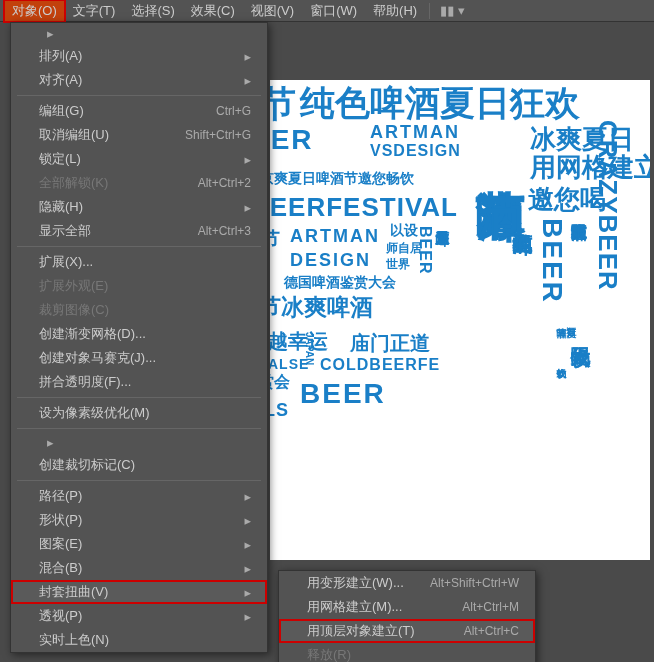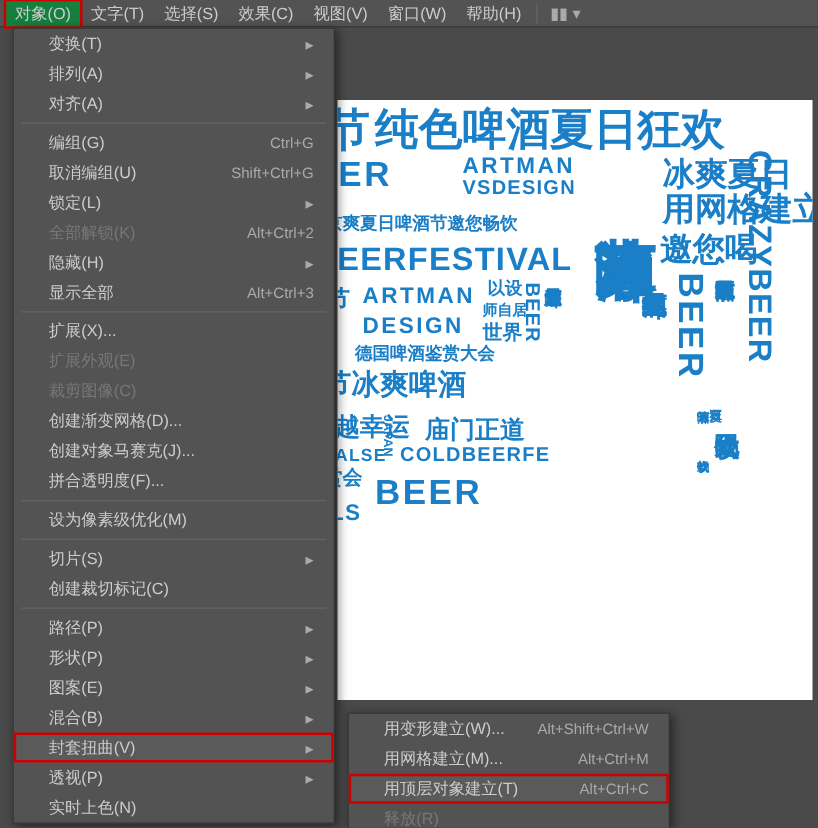--- a/index.html
+++ b/index.html
@@ -1,19 +1,19 @@
 <!DOCTYPE html>
 <html><head>
 <meta charset="utf-8">
 <style>
 * { margin: 0; padding: 0; box-sizing: border-box; }
 body { width: 654px; height: 662px; background: #4a4a4a; font-family: "Microsoft YaHei", sans-serif; font-size: 13px; color: #ccc; overflow: hidden; position: relative; }
 .menubar { height: 22px; background: #535353; display: flex; align-items: center; padding-left: 4px; border-bottom: 1px solid #333; }
 .menubar-item { padding: 2px 8px; color: #ccc; cursor: pointer; }
-.menubar-item.active { background: #15803d; outline: 2px solid #c00; outline-offset: -1px; }
+.menubar-item.active { background: #c2410c; outline: 2px solid #c00; outline-offset: -1px; }
 .menubar-sep { width: 1px; height: 16px; background: #666; margin: 0 4px; }
 .arrange { padding: 2px 6px; color: #aaa; }
 .canvas { position: absolute; left: 270px; top: 80px; width: 380px; height: 480px; background: #fff; overflow: hidden; }
 .canvas-text { position: absolute; color: #1a7fc7; font-weight: bold; white-space: nowrap; }
 .menu { position: absolute; left: 10px; top: 22px; width: 258px; background: #535353; border: 1px solid #333; box-shadow: 2px 2px 8px rgba(0,0,0,0.5); z-index: 10; }
 .submenu { position: absolute; left: 278px; top: 570px; width: 258px; background: #535353; border: 1px solid #333; box-shadow: 2px 2px 8px rgba(0,0,0,0.5); z-index: 20; }
 .menu-item { display: flex; justify-content: space-between; align-items: center; padding: 3px 16px 3px 28px; cursor: pointer; position: relative; }
 .menu-item.disabled { color: #777; }
 .menu-item.highlighted { outline: 2px solid #c00; outline-offset: -2px; background: #5a5a5a; }
 .menu-item .label { flex: 1; }
@@ -45,25 +45,25 @@
     <div class="canvas-text" style="left: 260px; top: 42px; font-size: 26px;">冰爽夏日</div>
     <div class="canvas-text" style="left: 260px; top: 70px; font-size: 26px;">用网格建立</div>
     <div class="canvas-text" style="left: -10px; top: 90px; font-size: 14px;">京爽夏日啤酒节邀您畅饮</div>
     <div class="canvas-text" style="left: -20px; top: 112px; font-size: 26px; letter-spacing: 1px;">BEERFESTIVAL</div>
     <div class="canvas-text" style="left: 258px; top: 102px; font-size: 26px;">邀您喝</div>
     <div class="canvas-text" style="left: -10px; top: 146px; font-size: 20px;">节</div>
     <div class="canvas-text" style="left: 20px; top: 146px; font-size: 18px; letter-spacing: 2px;">ARTMAN</div>
     <div class="canvas-text" style="left: 120px; top: 142px; font-size: 14px;">以设</div>
     <div class="canvas-text" style="left: 20px; top: 170px; font-size: 18px; letter-spacing: 2px;">DESIGN</div>
     <div class="canvas-text" style="left: 116px; top: 160px; font-size: 12px;">师自居</div>
-    <div class="canvas-text" style="left: 116px; top: 176px; font-size: 16px;">世界</div>
+    <div class="canvas-text" style="left: 116px; top: 176px; font-size: 12px;">世界</div>
     <div class="canvas-text" style="left: 14px; top: 194px; font-size: 14px;">德国啤酒鉴赏大会</div>
     <div class="canvas-text" style="left: -12px; top: 212px; font-size: 23px;">节冰爽啤酒</div>
     <div class="canvas-text" style="left: -2px; top: 248px; font-size: 20px;">越幸运</div>
-    <div class="canvas-text" style="left: 70px; top: 250px; font-size: 20px;">庙门正道</div>
+    <div class="canvas-text" style="left: 80px; top: 250px; font-size: 20px;">庙门正道</div>
     <div class="canvas-text" style="left: 50px; top: 276px; font-size: 16px; letter-spacing: 1px;">COLDBEERFE</div>
     <div class="canvas-text" style="left: -18px; top: 276px; font-size: 14px; letter-spacing: 1px;">RIALSE</div>
     <div class="canvas-text" style="left: -12px; top: 292px; font-size: 16px;">赏会</div>
     <div class="canvas-text" style="left: 30px; top: 298px; font-size: 28px; letter-spacing: 2px;">BEER</div>
     <div class="canvas-text" style="left: -20px; top: 320px; font-size: 18px; letter-spacing: 1px;">ALS</div>
     <div class="canvas-text" style="left: 198px; top: 70px; font-size: 50px; writing-mode: vertical-rl;">冰爽啤酒节</div>
     <div class="canvas-text" style="left: 240px; top: 138px; font-size: 20px; writing-mode: vertical-rl;">纯生啤酒黑啤酒</div>
     <div class="canvas-text" style="left: 266px; top: 138px; font-size: 28px; letter-spacing: 2px; writing-mode: vertical-rl;">BEER</div>
     <div class="canvas-text" style="left: 298px; top: 132px; font-size: 16px; writing-mode: vertical-rl;">啤酒节夏日狂欢限</div>
     <div class="canvas-text" style="left: 322px; top: 40px; font-size: 26px; letter-spacing: 1px; writing-mode: vertical-rl;">CRAZYBEER</div>
@@ -71,21 +71,20 @@
     <div class="canvas-text" style="left: 146px; top: 146px; font-size: 16px; letter-spacing: 1px; writing-mode: vertical-rl;">BEER</div>
     <div class="canvas-text" style="left: 164px; top: 140px; font-size: 14px; writing-mode: vertical-rl;">夏日啤酒邀您</div>
     <div class="canvas-text" style="left: 34px; top: 252px; font-size: 10px; writing-mode: vertical-rl;">JAPAN</div>
     <div class="canvas-text" style="left: 284px; top: 240px; font-size: 10px; writing-mode: vertical-rl;">啤酒节</div>
     <div class="canvas-text" style="left: 294px; top: 240px; font-size: 10px; writing-mode: vertical-rl;">夏日狂</div>
     <div class="canvas-text" style="left: 284px; top: 280px; font-size: 10px; writing-mode: vertical-rl;">欢畅饮</div>
   </div>
 
 <div class="menu">
     <div class="menu-item">
-      <span class="label">变换(T)</span>
       <span class="arrow">▸</span>
     </div>
     <div class="menu-item">
       <span class="label">排列(A)</span>
       <span class="arrow">▸</span>
     </div>
     <div class="menu-item">
       <span class="label">对齐(A)</span>
       <span class="arrow">▸</span>
     </div>
@@ -132,21 +131,20 @@
     </div>
     <div class="menu-item">
       <span class="label">拼合透明度(F)...</span>
     </div>
     <div class="menu-sep"></div>
     <div class="menu-item">
       <span class="label">设为像素级优化(M)</span>
     </div>
     <div class="menu-sep"></div>
     <div class="menu-item">
-      <span class="label">切片(S)</span>
       <span class="arrow">▸</span>
     </div>
     <div class="menu-item">
       <span class="label">创建裁切标记(C)</span>
     </div>
     <div class="menu-sep"></div>
     <div class="menu-item">
       <span class="label">路径(P)</span>
       <span class="arrow">▸</span>
     </div>

